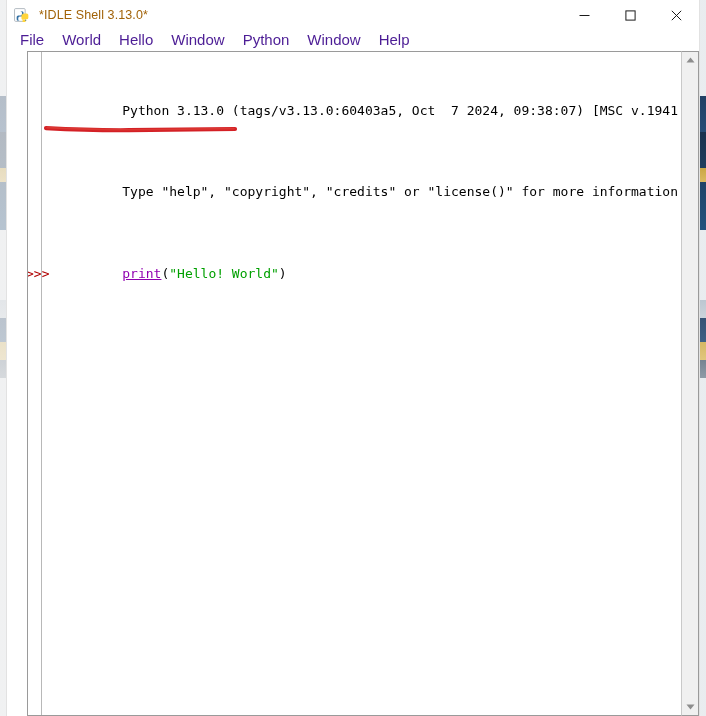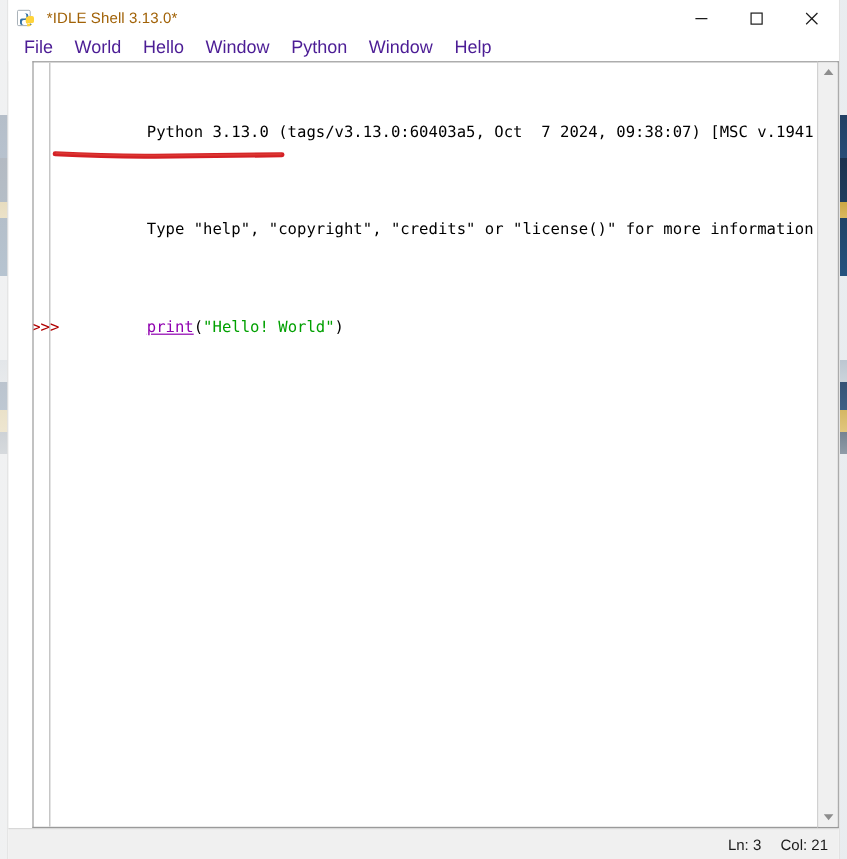--- a/index.html
+++ b/index.html
@@ -294,18 +294,14 @@
       <div id="scrollbar-track"></div>
       <div class="sb-arrow">
         <svg width="9" height="6" viewBox="0 0 9 6">
             <path d="M0.5 0.5 L8.5 0.5 L4.5 5.5 Z"></path>
           </svg>
       </div>
     </div>
 
   </div>
 
-  <div id="status-bar">
-    <span class="status-cell">Ln: 3</span>
-    <span class="status-cell">Col: 21</span>
-  </div>
 
 </div>
 
 </body></html>

